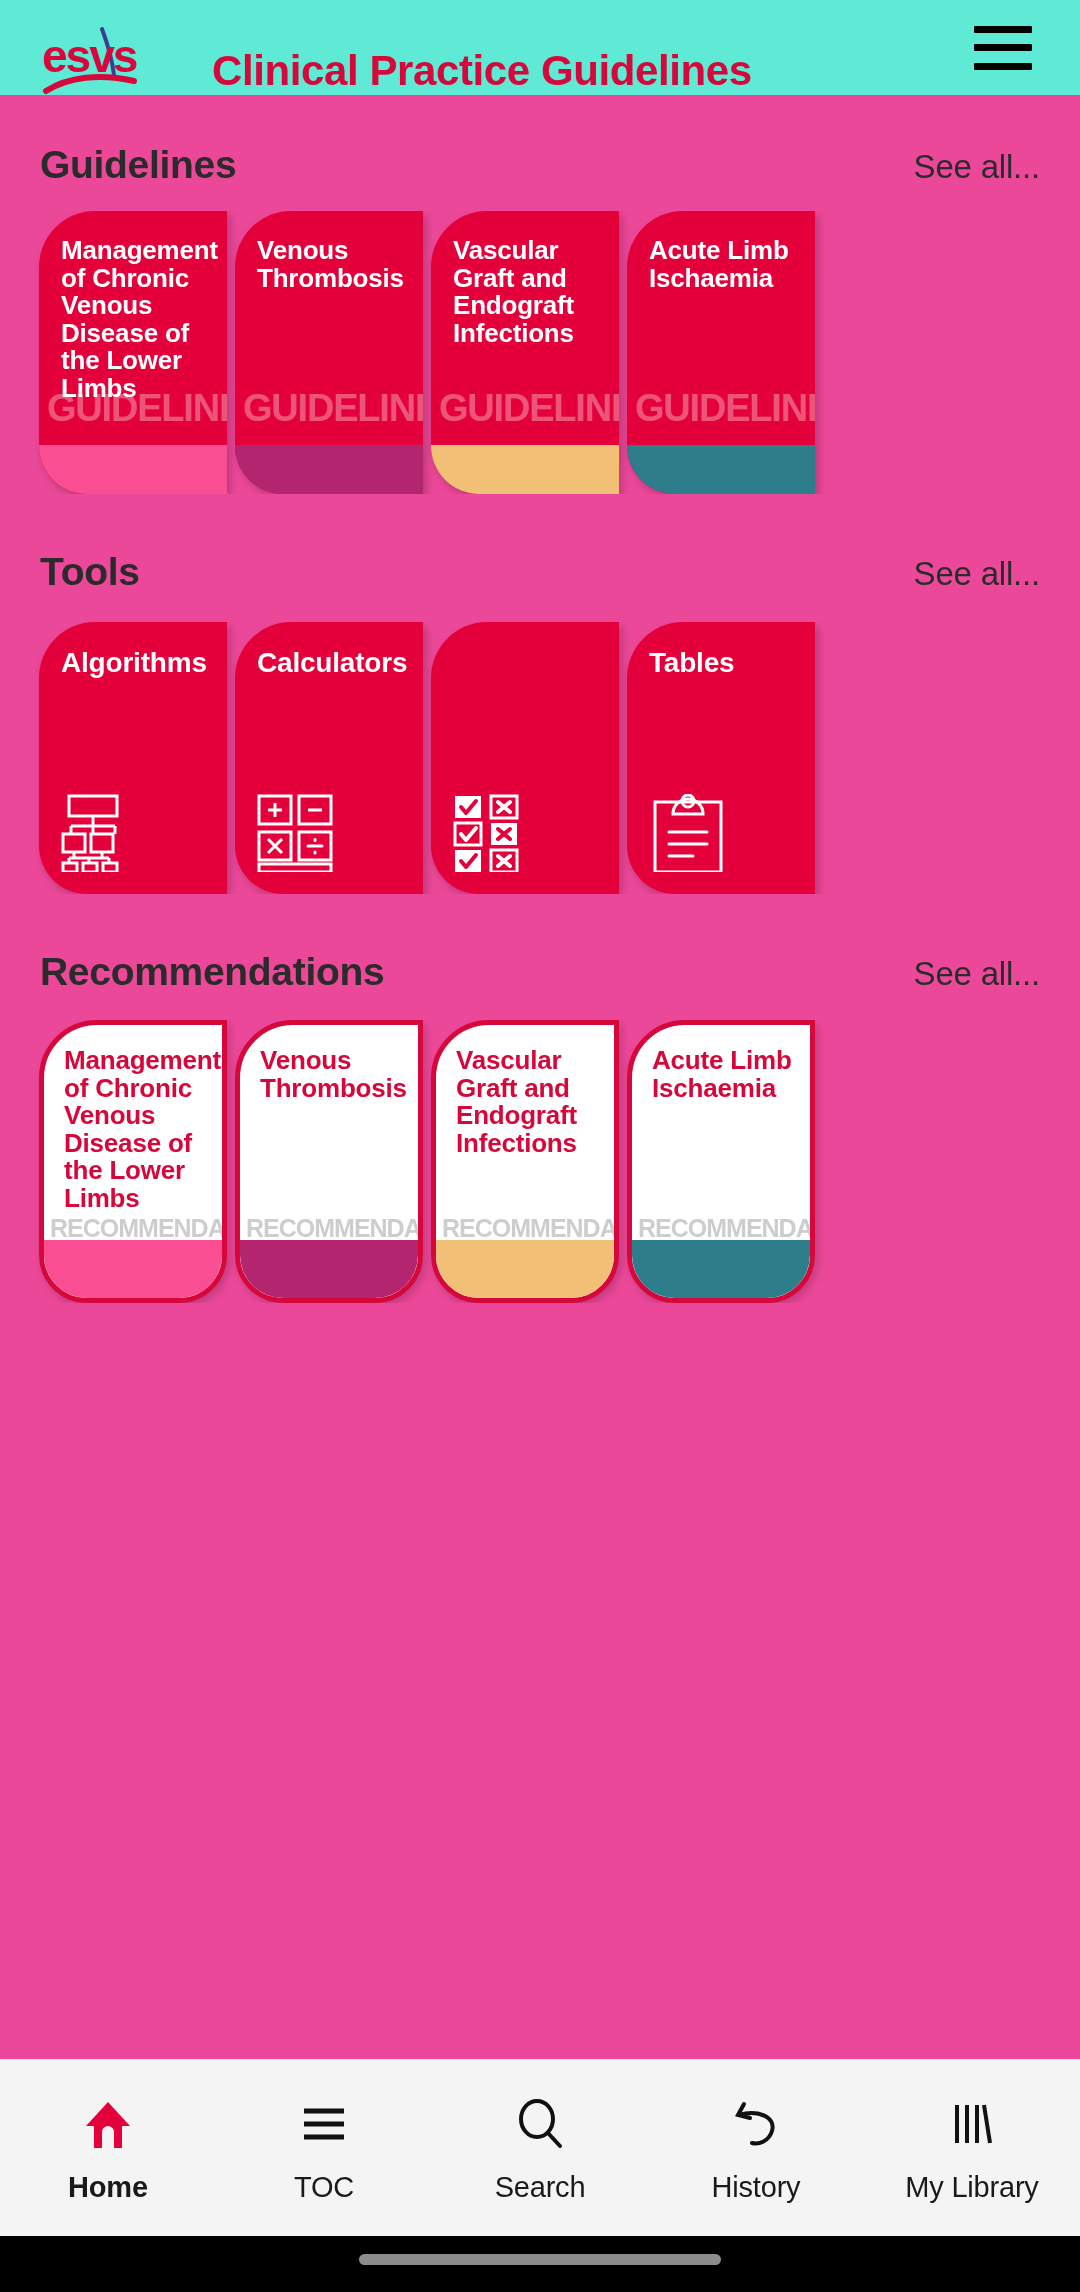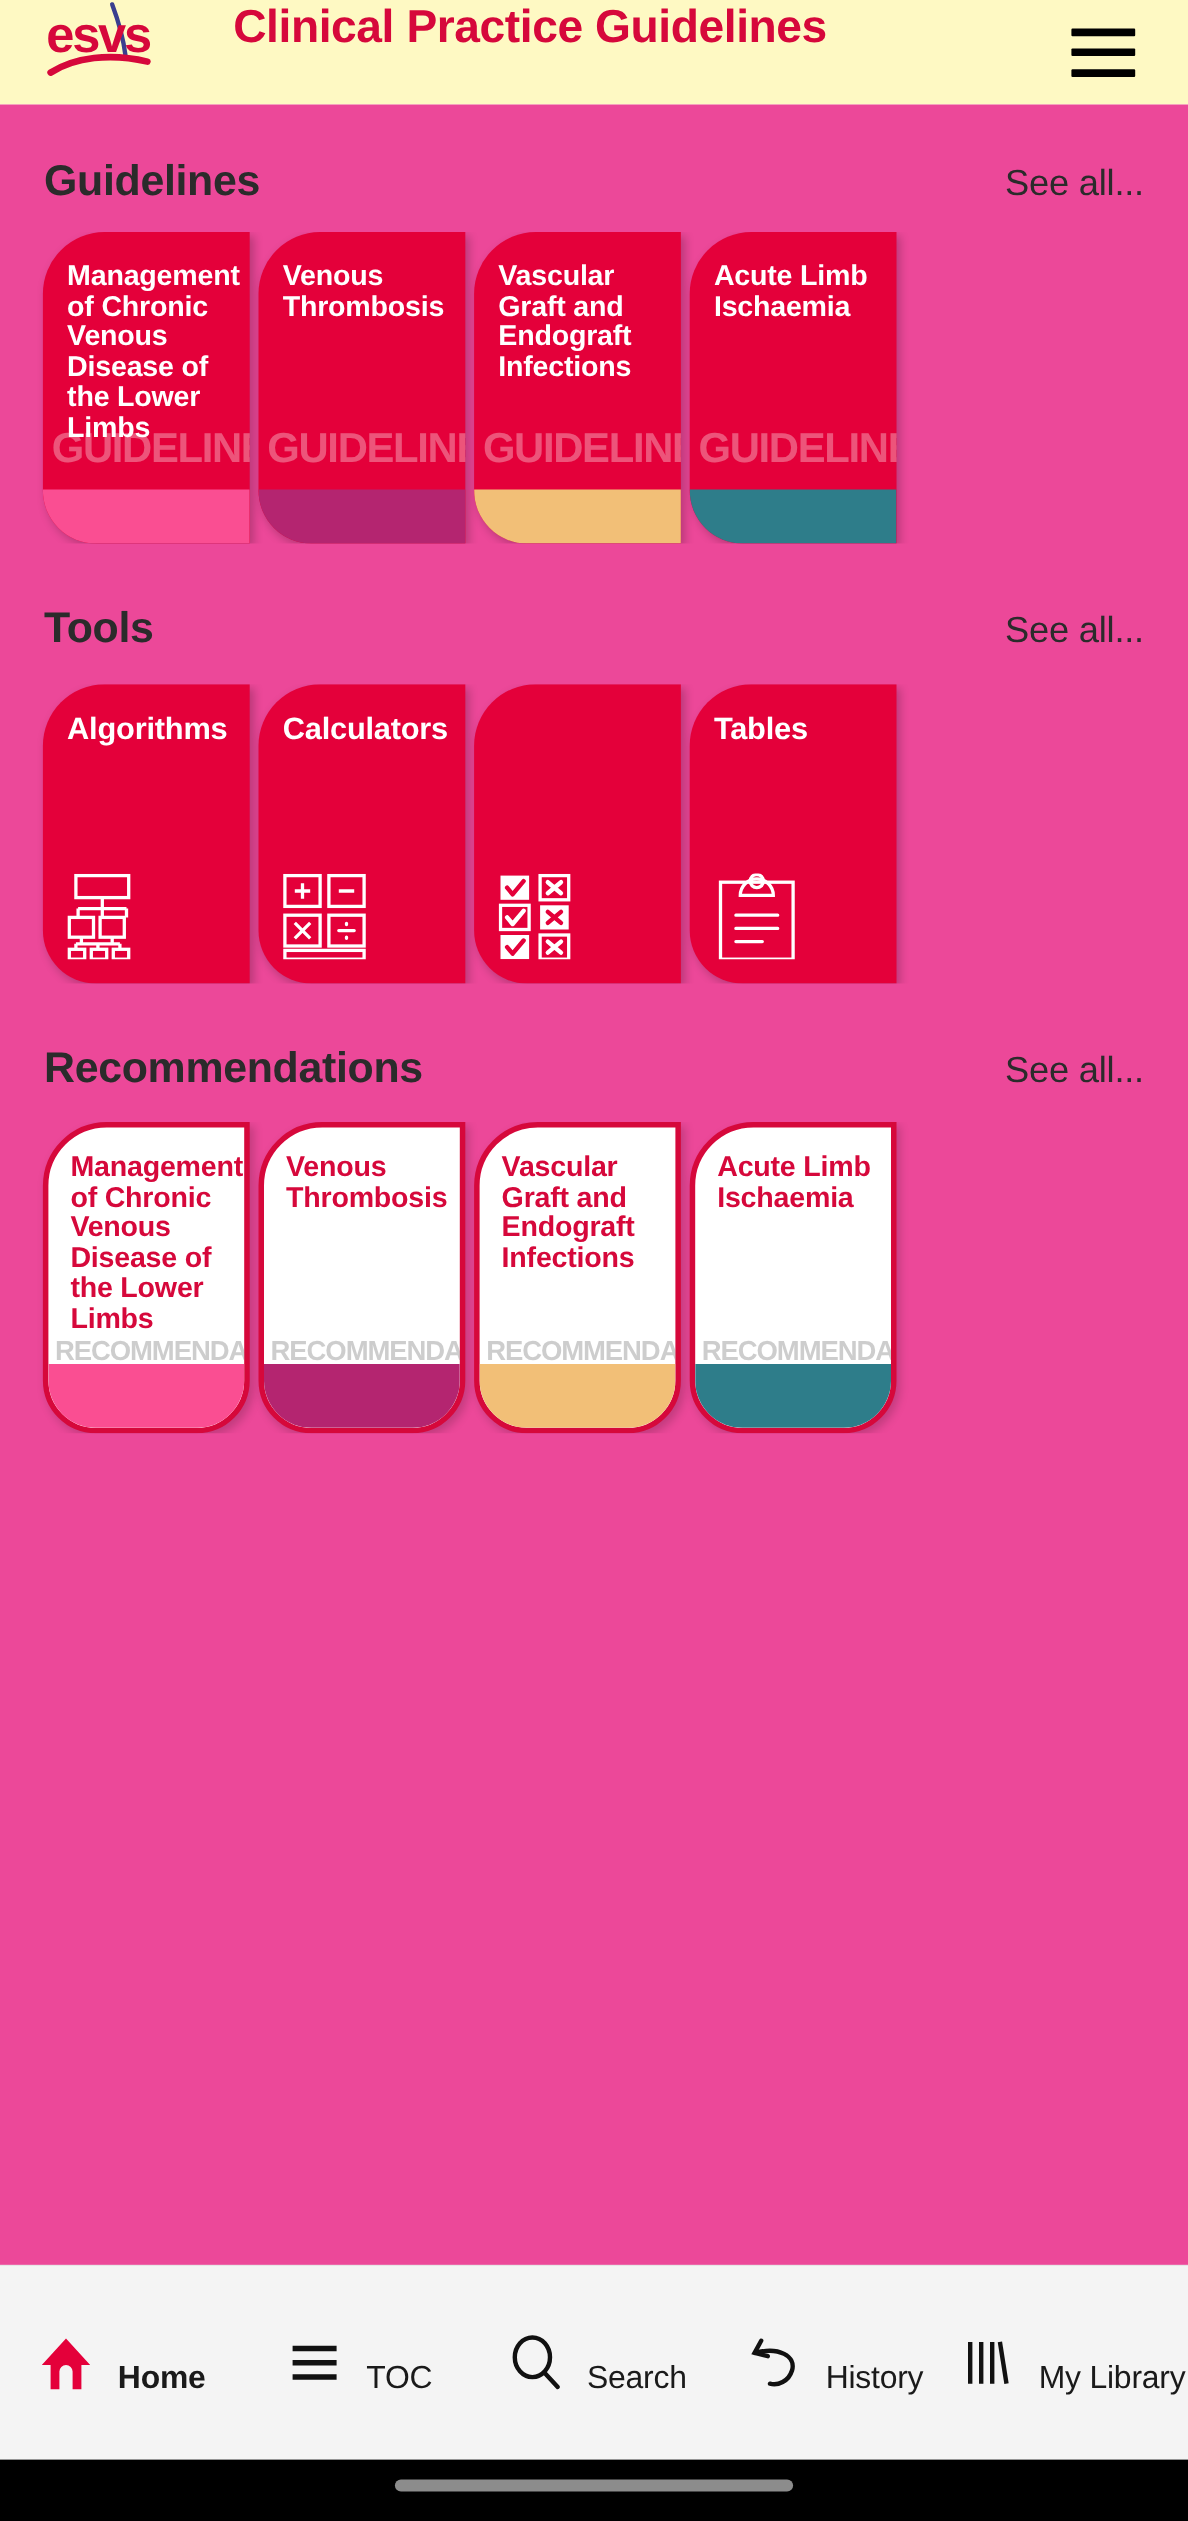--- a/index.html
+++ b/index.html
@@ -11,23 +11,23 @@
     height: 2292px;
     background: #ffffff;
     font-family: "Liberation Sans", sans-serif;
     overflow: hidden;
     position: relative;
   }
 
   
   .appbar {
     height: 95px;
-    background: #fef9c3;
-    display: flex;
-    align-items: flex-start;
+    background: #5eead4;
+    display: flex;
+    align-items: flex-end;
     padding: 0 0 0 42px;
     box-sizing: border-box;
     position: relative;
   }
   .logo {
     width: 104px;
     height: 70px;
     position: relative;
     flex: 0 0 auto;
     margin-right: 30px;
@@ -228,22 +228,22 @@
     bottom: 56px;
     height: 176px;
     background: #f4f4f4;
     display: flex;
     align-items: center;
     border-top: 1px solid #e6e6e6;
   }
   .nav-item {
     flex: 1 1 0;
     display: flex;
-    flex-direction: row;
-    align-items: flex-end;
+    flex-direction: column;
+    align-items: center;
     justify-content: center;
     gap: 16px;
     cursor: pointer;
   }
   .nav-ico {
     width: 62px;
     height: 62px;
     display: flex;
     align-items: center;
     justify-content: center;

